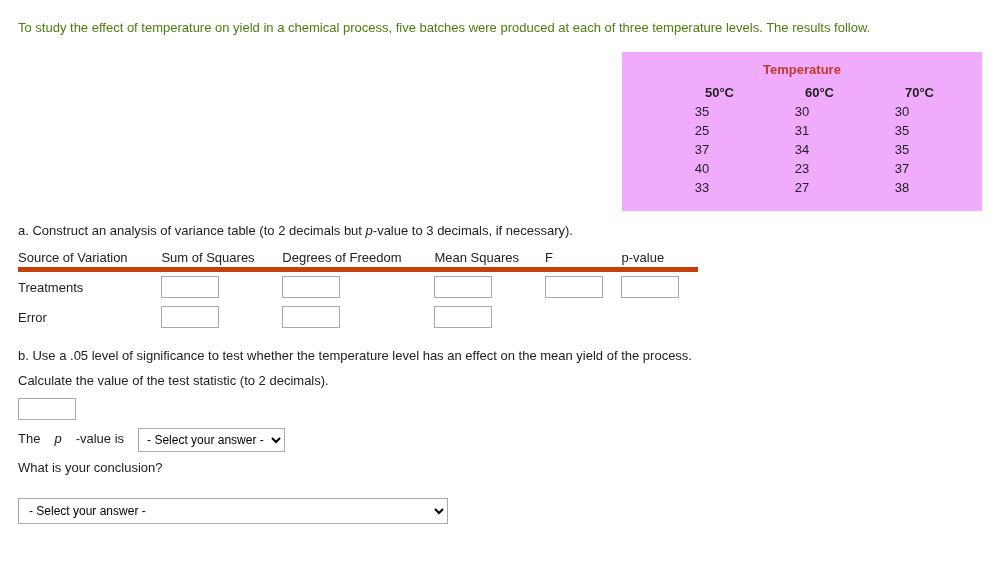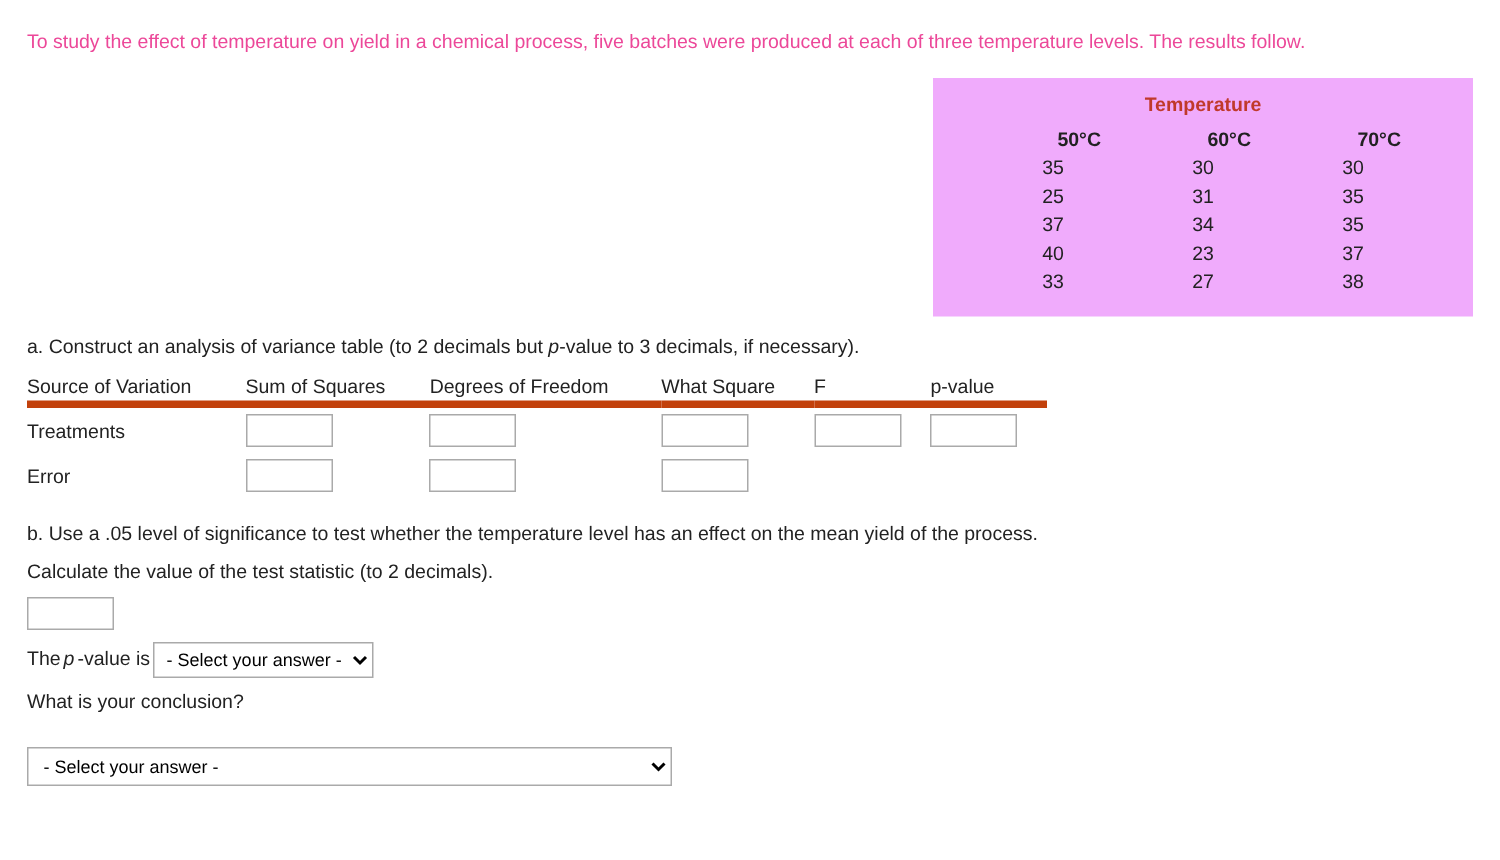--- a/index.html
+++ b/index.html
@@ -8,21 +8,21 @@
       font-size: 13px;
       color: #222;
       background: #fff;
       width: 1000px;
       min-height: 573px;
       padding: 18px 18px 18px 18px;
     }
 
     .intro-text {
       font-size: 13px;
-      color: #ec4899;
+      color: #4d7c0f;
       margin-bottom: 14px;
       line-height: 1.5;
     }
 
     .right-panel {
       display: flex;
       justify-content: flex-end;
       margin-bottom: 10px;
     }
 
@@ -119,21 +119,21 @@
       background: #fff;
       font-size: 13px;
       text-align: center;
       display: block;
       margin: 6px 0 8px 0;
     }
 
     .p-value-line {
       display: flex;
       align-items: center;
-      gap: 2px;
+      gap: 14px;
       margin-bottom: 6px;
       font-size: 13px;
     }
 
     .select-small {
       height: 24px;
       border: 1px solid #aaa;
       background: #fff;
       font-size: 12px;
       padding: 0 4px;
@@ -205,21 +205,21 @@
 <div class="section-label">
   <span>a. Construct an analysis of variance table (to 2 decimals but </span><span style="font-style:italic;">p</span><span>-value to 3 decimals, if necessary).</span>
 </div>
 
 <table class="anova-table">
   <thead>
     <tr id="anova-headers">
         <th>Source of Variation</th>
         <th>Sum of Squares</th>
         <th>Degrees of Freedom</th>
-        <th>What Square</th>
+        <th>Mean Squares</th>
         <th>F</th>
         <th>p-value</th>
       </tr>
   </thead>
   <tbody id="anova-body">
       <tr class="top-border-row">
         <td>Treatments</td>
         <td><input type="text" class="anova-input" style=""></td>
         <td><input type="text" class="anova-input" style=""></td>
         <td><input type="text" class="anova-input" style=""></td>

